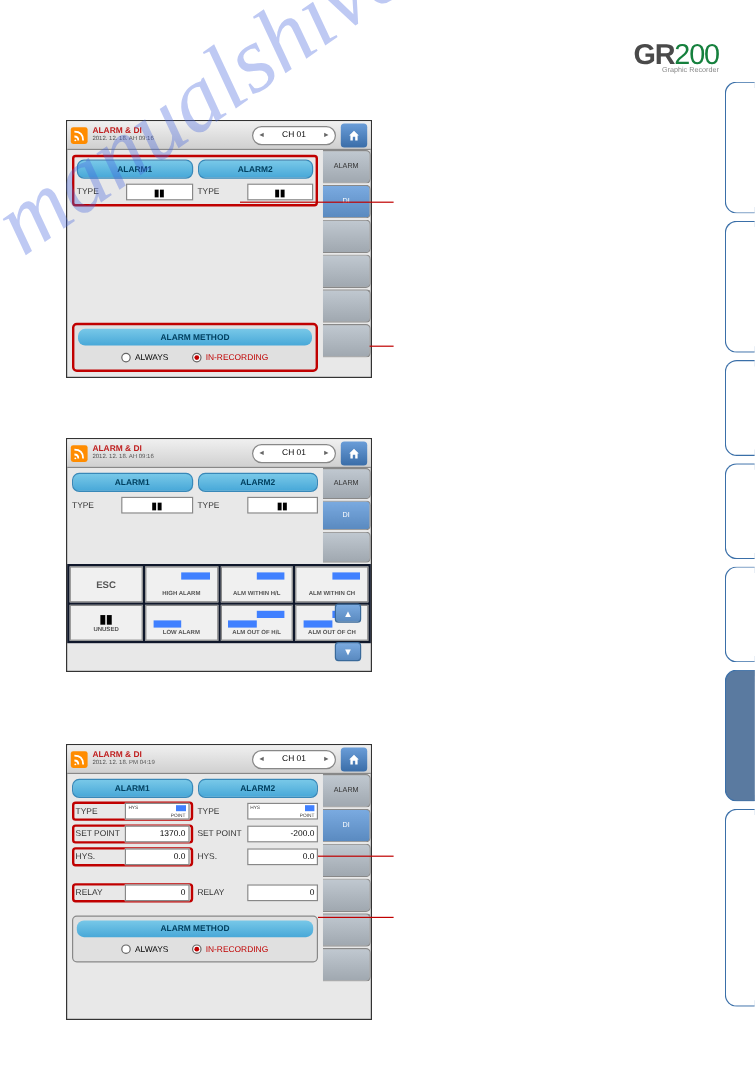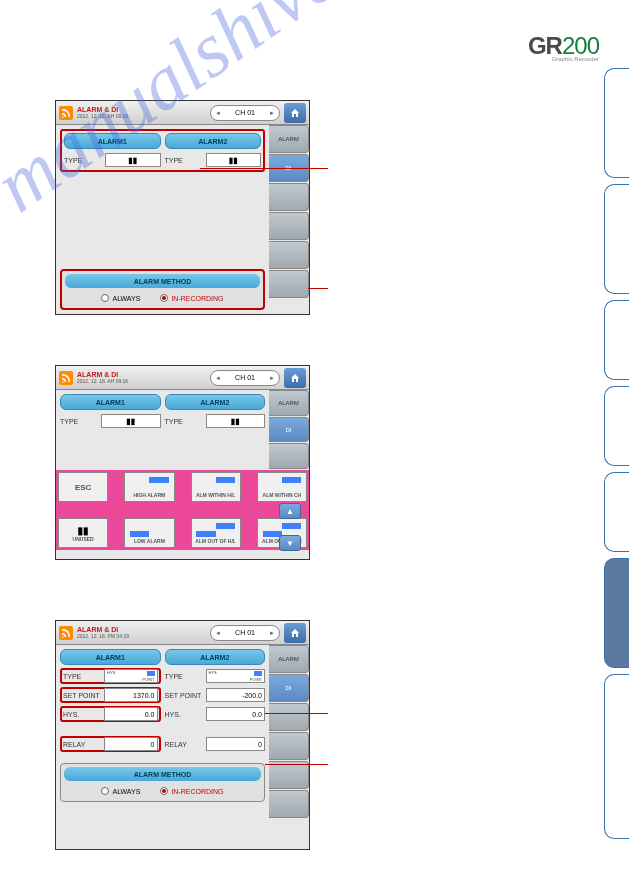--- a/index.html
+++ b/index.html
@@ -53,21 +53,21 @@
     .red-line { position: absolute; height: 1px; background: #c00000; z-index: 50; }
     
     .method-panel { margin-top: auto; border: 1px solid #888; border-radius: 4px; padding: 3px; background: #e0e0e0; }
     .method-header { height: 14px; background: linear-gradient(#78c8e8,#48a8d8); border-radius: 6px; display: flex; align-items: center; justify-content: center; font-size: 7px; color: #004060; font-weight: bold; margin-bottom: 3px; }
     .radio-row { display: flex; gap: 20px; justify-content: center; padding: 3px 0; }
     .radio-opt { display: flex; align-items: center; gap: 3px; font-size: 7px; }
     .radio-circle { width: 8px; height: 8px; border: 1px solid #666; border-radius: 50%; background: #fff; position: relative; }
     .radio-circle.sel::after { content: ''; position: absolute; inset: 1px; background: #c00000; border-radius: 50%; }
     .radio-label.sel { color: #c00000; }
     
-    .popup-grid { margin-top: auto; background: #ec4899; padding: 2px; display: grid; grid-template-columns: repeat(4, 1fr); gap: 16px; }
+    .popup-grid { margin-top: auto; background: #0f172a; padding: 2px; display: grid; grid-template-columns: repeat(4, 1fr); gap: 2px; }
     .popup-btn { height: 30px; border: 1px solid #888; background: #f0f0f0; display: flex; flex-direction: column; align-items: center; justify-content: center; font-size: 5px; position: relative; }
     .popup-btn-graphic { width: 80%; height: 14px; position: relative; margin-bottom: 1px; }
     .popup-btn-bars { position: absolute; top: 0; right: 0; width: 50%; height: 6px; background: #4080ff; }
     .popup-btn-bars.low { top: auto; bottom: 0; left: 0; right: auto; }
     .popup-btn-icon { font-size: 10px; font-weight: bold; display: flex; gap: 1px; }
     .popup-label { font-weight: bold; color: #555; font-size: 5px; text-align: center; }
     
     .arrow-btn { position: absolute; width: 22px; height: 16px; background: linear-gradient(#7aaae0,#5a8ac0); border: 1px solid #3a6a9a; border-radius: 3px; display: flex; align-items: center; justify-content: center; color: #fff; font-size: 8px; }
   </style>
 </head>

